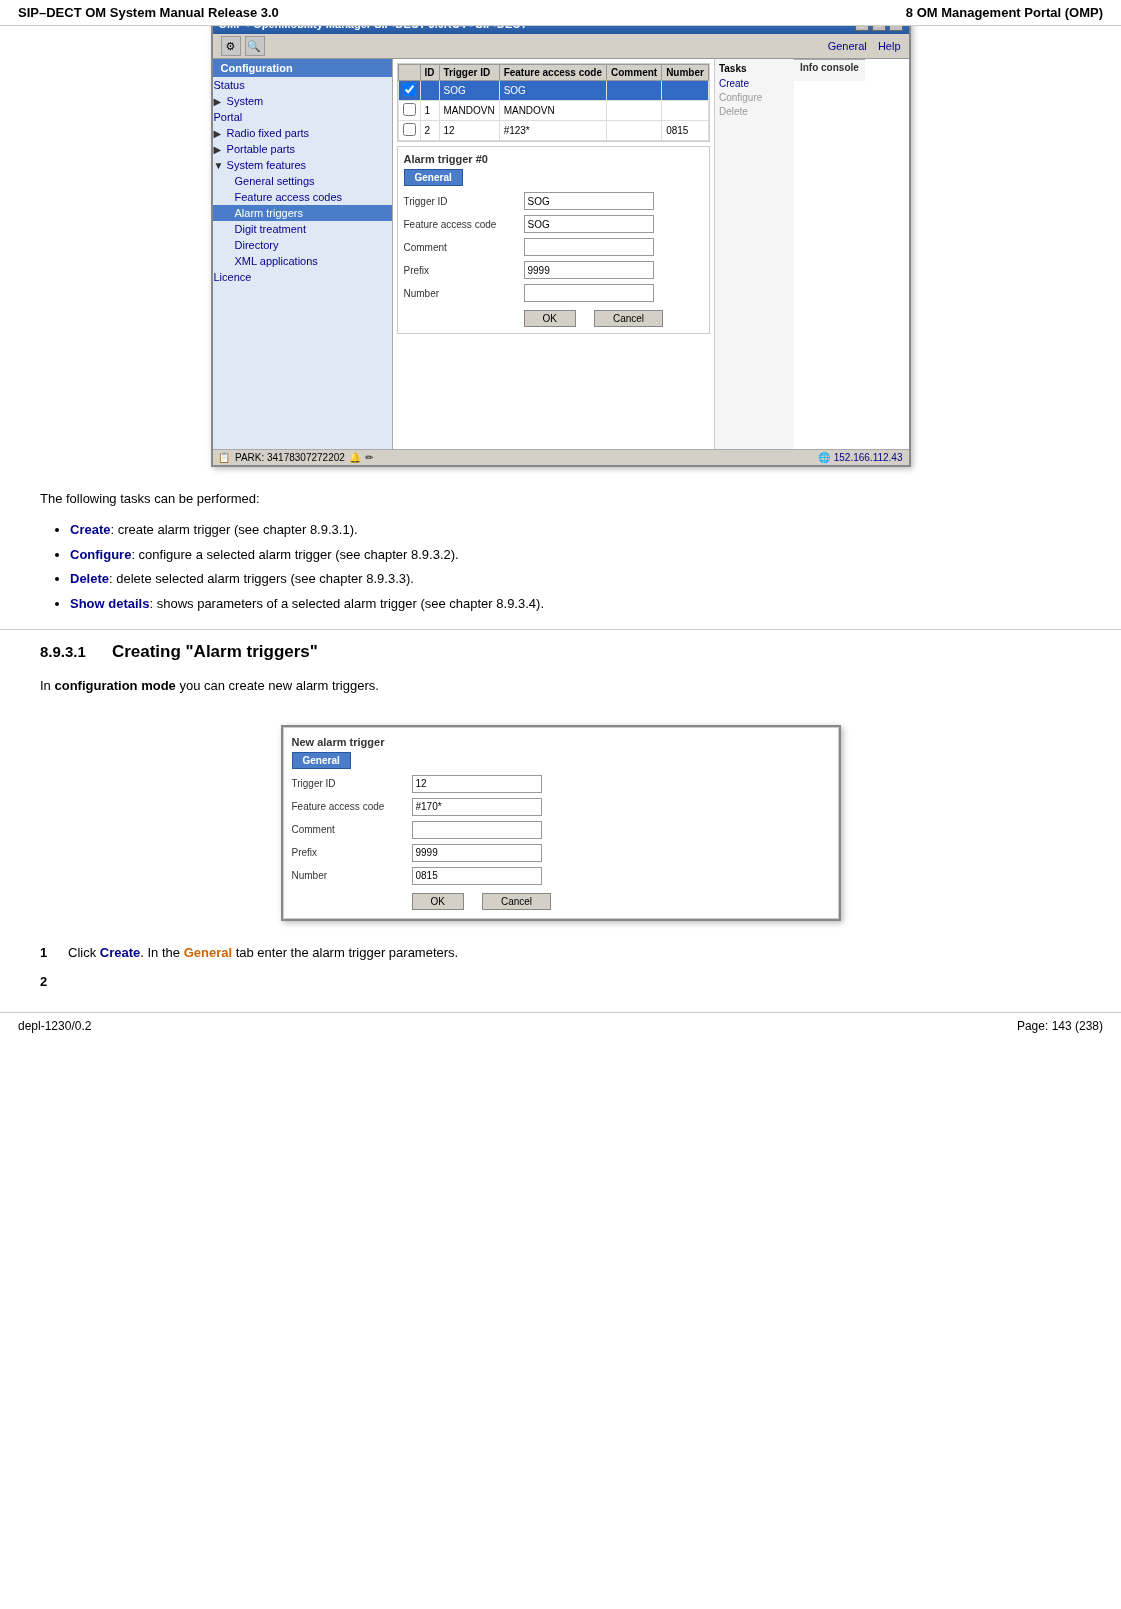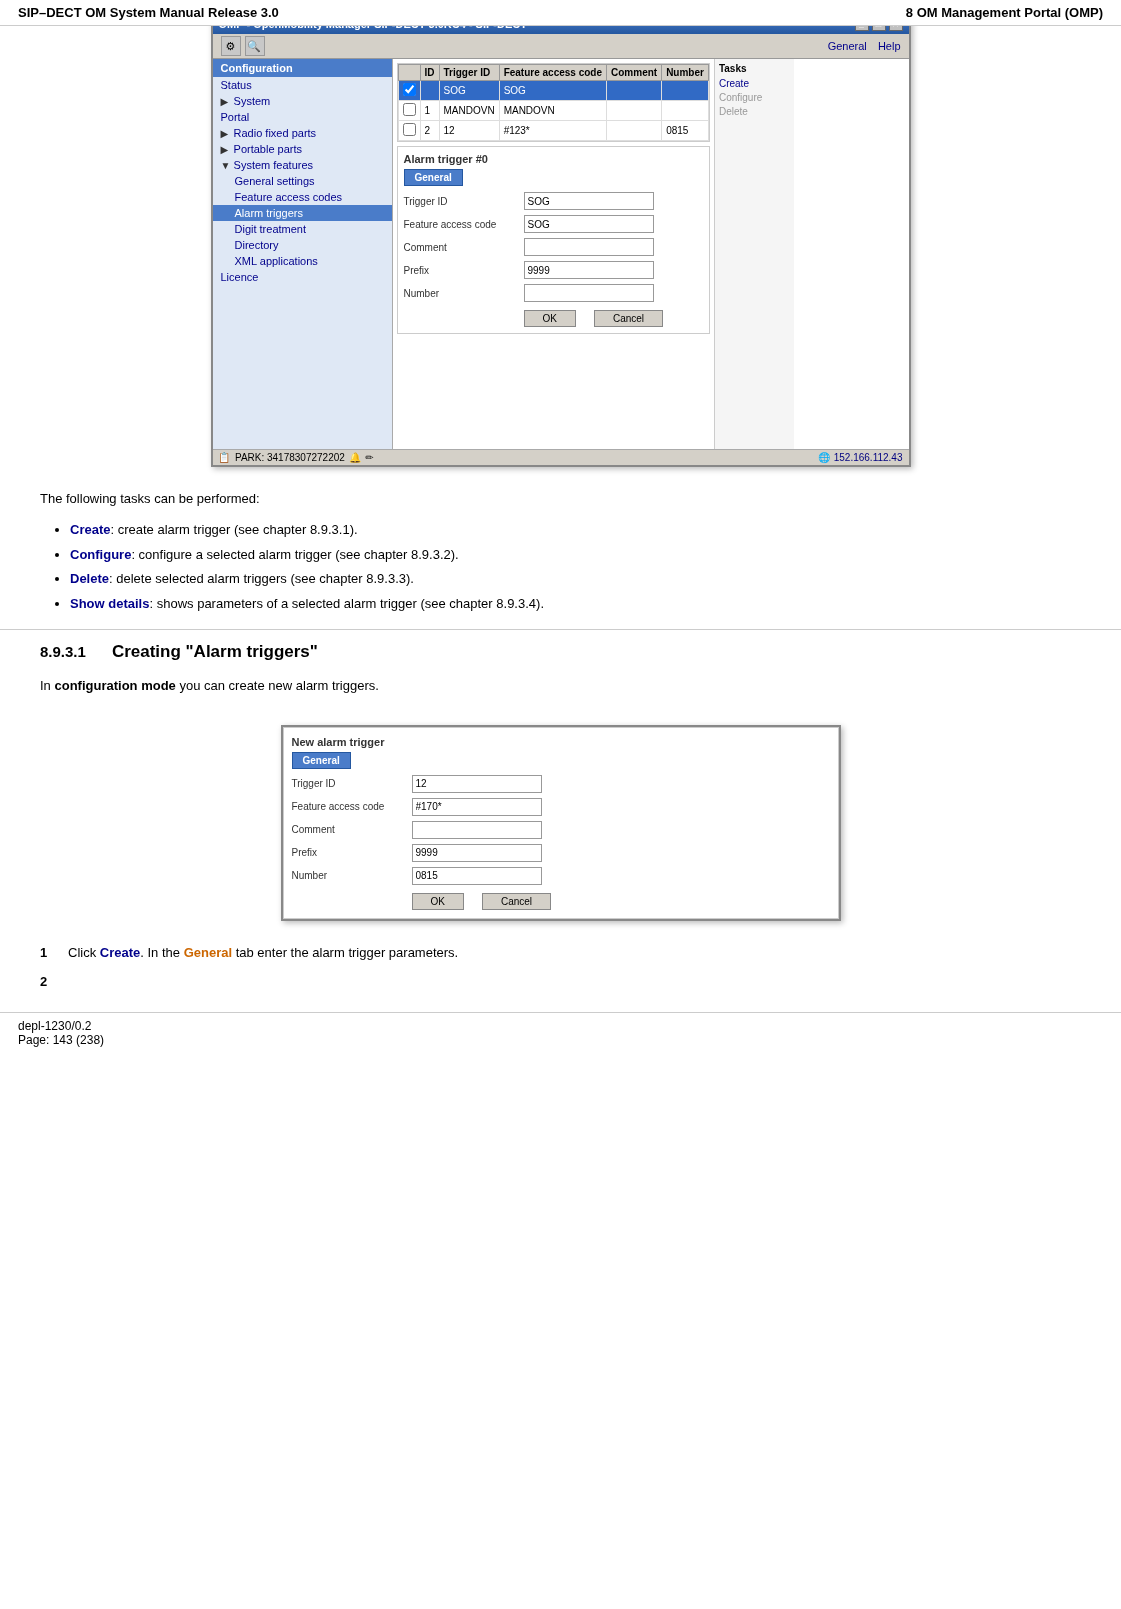--- a/index.html
+++ b/index.html
@@ -83,21 +83,21 @@
       padding: 0;
     }
     .omp-sidebar-section {
       background: #4a7cc9;
       color: #fff;
       font-weight: bold;
       padding: 3px 8px;
       font-size: 11px;
     }
     .omp-sidebar-item {
-      padding: 2px 8px 2px 8px;
+      padding: 2px 8px 2px 1px;
       cursor: pointer;
       color: #00008b;
     }
     .omp-sidebar-item.active {
       background: #4a7cc9;
       color: #fff;
     }
     .omp-sidebar-item.sub { padding-left: 22px; }
     .omp-sidebar-expand {
       display: inline-block;
@@ -314,21 +314,20 @@
     }
 
     
     .page-footer {
       display: flex;
       justify-content: space-between;
       padding: 6px 18px;
       border-top: 1px solid #ccc;
       font-size: 12px;
       margin-top: 20px;
-      flex-direction: column;
     }
 
     .omp-content-inner {
       display: flex;
     }
   </style>
 </head>
 <body>
 
 <div style="padding: 12px 18px 0 18px;">
@@ -451,20 +450,23 @@
           </div>
 
           <div class="omp-tasks">
             <div class="omp-tasks-title">Tasks</div>
             <span class="omp-task-btn">Create</span>
             <span class="omp-task-btn disabled">Configure</span>
             <span class="omp-task-btn disabled">Delete</span>
           </div>
         </div>
 
+        <div class="omp-info-console">
+          <span>Info console</span>
+        </div>
 
         <div style="background:#fff;height:55px;border-top:1px solid #eee;"></div>
       </div>
     </div>
 
     <div class="omp-statusbar">
       <div class="omp-statusbar-left">
         <span>📋</span>
         <span>PARK: 34178307272202</span>
         <span>🔔</span>

